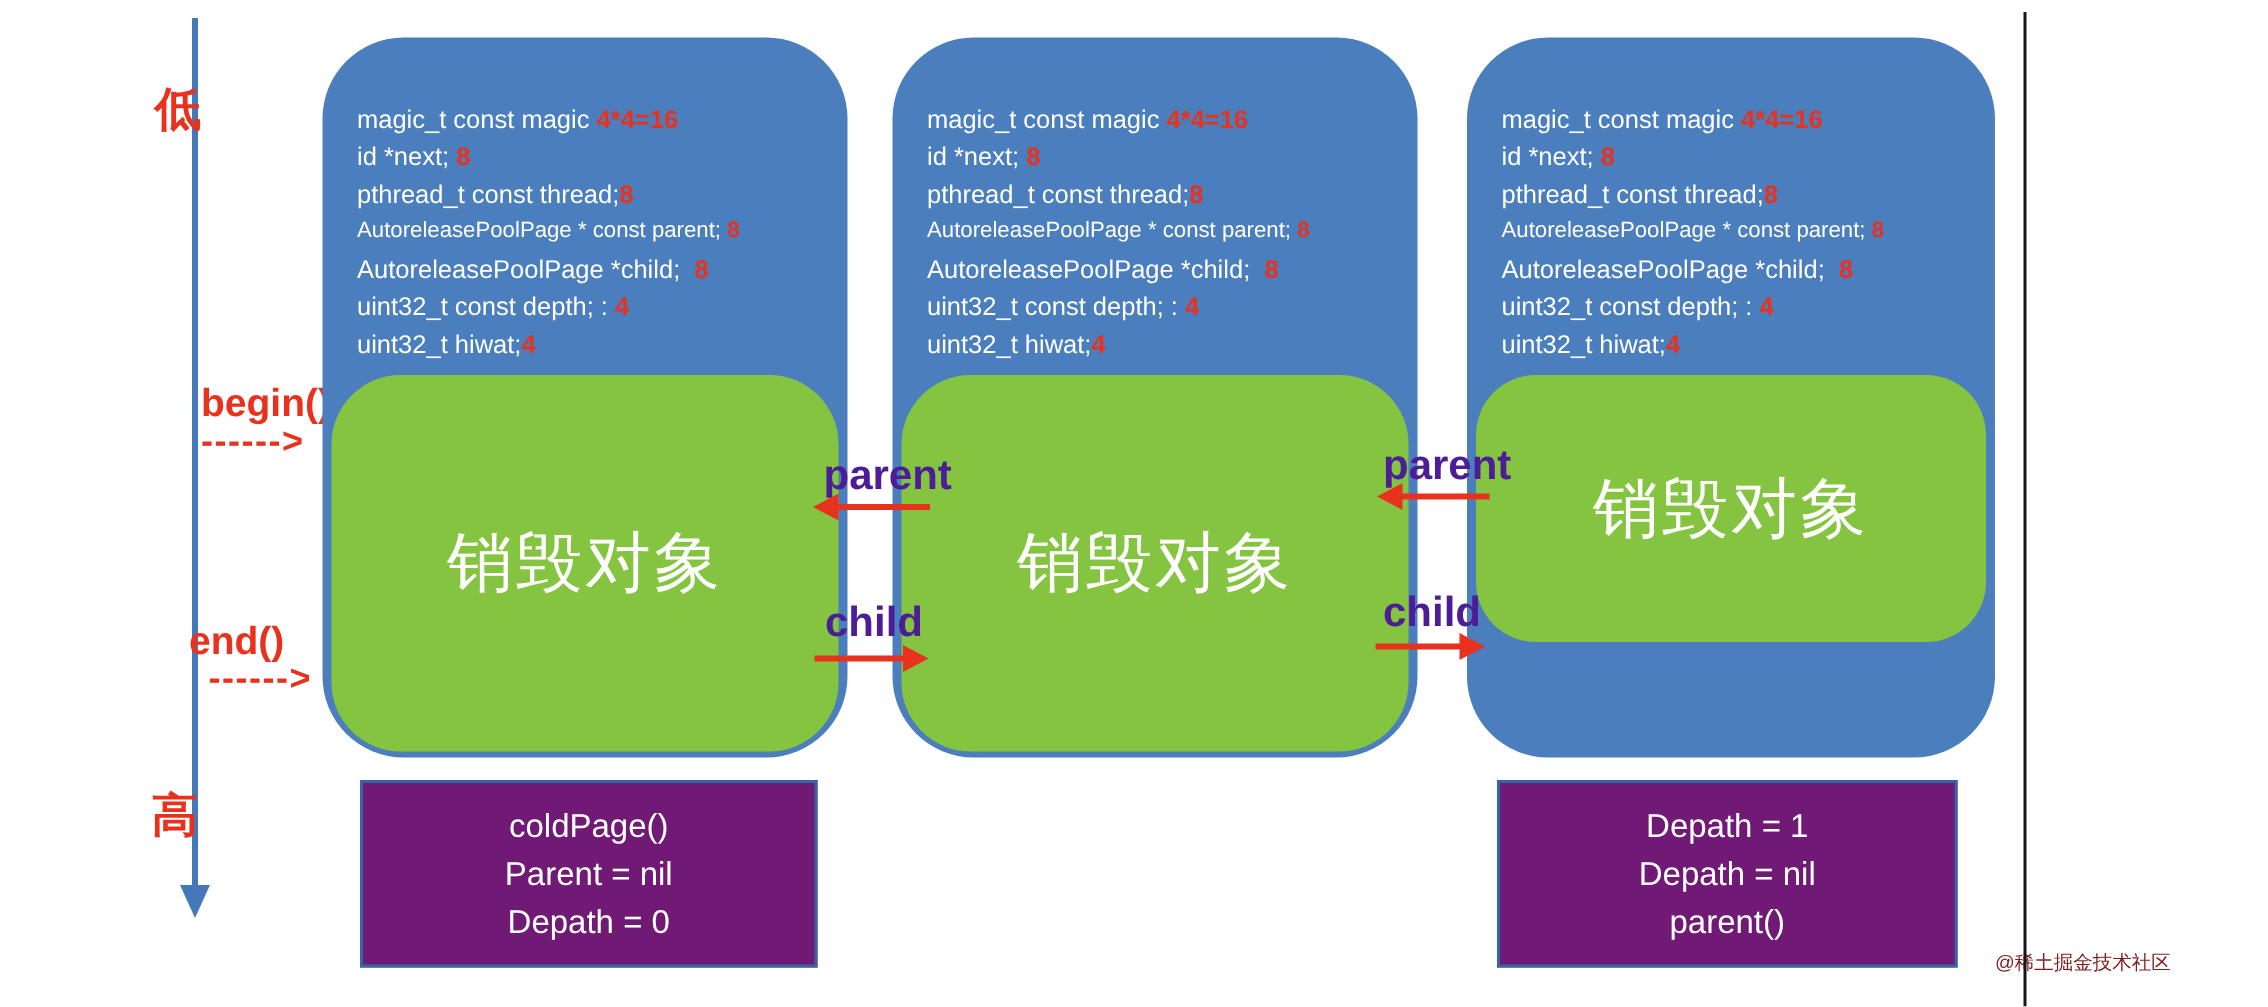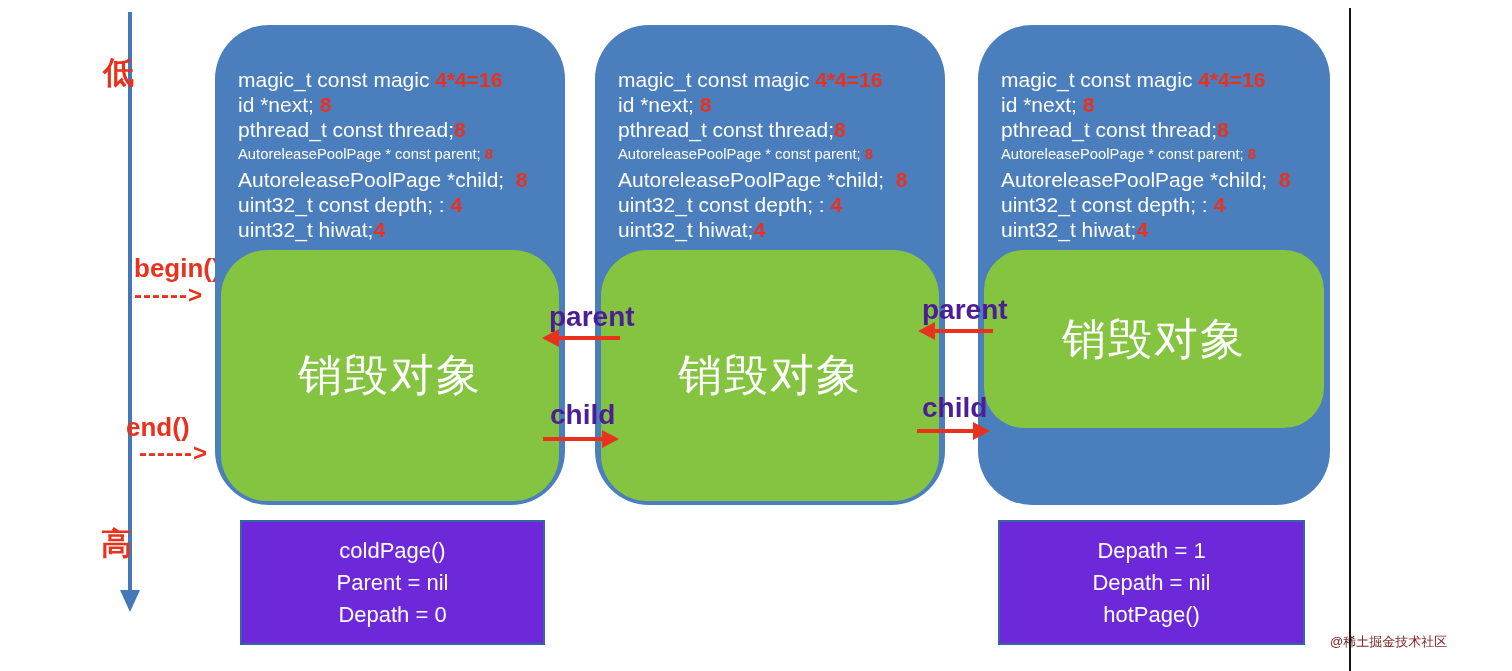--- a/index.html
+++ b/index.html
@@ -21,41 +21,41 @@
   .lbl-dash1 { left: 134px; top: 281px; font-size: 24px; letter-spacing: 1px; }
   .lbl-dash2 { left: 139px; top: 439px; font-size: 24px; letter-spacing: 1px; }
 
   
   .pool-page { position: absolute; top: 25px; height: 480px; background: #4a7ebc; border-radius: 54px; }
   .page-1 { left: 215px; width: 350px; }
   .page-2 { left: 595px; width: 350px; }
   .page-3 { left: 978px; width: 352px; }
 
   .struct { position: absolute; left: 23px; right: 8px; top: 42px; color: #ffffff; }
-  .sline { font-size: 21px; line-height: 25px; white-space: pre; }
+  .sline { font-size: 17px; line-height: 25px; white-space: pre; }
   .sline.small { font-size: 14.8px; }
   .sline .num { color: #e8321e; font-weight: bold; }
 
   .destroy-box { position: absolute; left: 6px; right: 6px; bottom: 4px; top: 225px;
     background: #85c441; border-radius: 46px;
     display: flex; align-items: center; justify-content: center; }
   .page-3 .destroy-box { top: 225px; bottom: 77px; border-radius: 40px; }
   .destroy-text { color: #ffffff; font-size: 44px; letter-spacing: 2px; }
 
   
   .link-label { position: absolute; color: #4c1d95; font-weight: bold; font-size: 28px; }
   .arrow-shaft { position: absolute; height: 4px; background: #e8321e; }
   .arrow-head-left { position: absolute; width: 0; height: 0;
     border-top: 9px solid transparent; border-bottom: 9px solid transparent; border-right: 17px solid #e8321e; }
   .arrow-head-right { position: absolute; width: 0; height: 0;
     border-top: 9px solid transparent; border-bottom: 9px solid transparent; border-left: 17px solid #e8321e; }
 
   
   .bottom-box { position: absolute; top: 520px; height: 125px;
-    background: #6d28d9; border: 2px solid #3465a4;
+    background: #701a75; border: 2px solid #3465a4;
     display: flex; flex-direction: column; align-items: center; justify-content: center;
     color: #ffffff; font-size: 22px; line-height: 32px; text-align: center; }
   .bbox-1 { left: 240px; width: 305px; }
   .bbox-2 { left: 620px; width: 305px; }
   .bbox-3 { left: 998px; width: 307px; }
 
   
   .divider-line { position: absolute; left: 1349px; top: 8px; width: 2px; height: 663px; background: #161616; z-index: 30; }
   .watermark { position: absolute; left: 1330px; top: 633px; font-size: 13px; color: #7f1d1d; z-index: 20; white-space: nowrap; }
 </style>
@@ -133,19 +133,19 @@
   <div class="arrow-head-right" style="left:973px; top:422px;"></div>
 
   <div class="bottom-box bbox-1">
     <div>coldPage()</div>
     <div>Parent = nil</div>
     <div>Depath = 0</div>
   </div>
   <div class="bottom-box bbox-3">
     <div>Depath = 1</div>
     <div>Depath = nil</div>
-    <div>hotPage()</div>
+    <div>parent()</div>
   </div>
 
   <div class="watermark">@稀土掘金技术社区</div>
   <div class="divider-line"></div>
 
 </div>
 
 </body></html>

